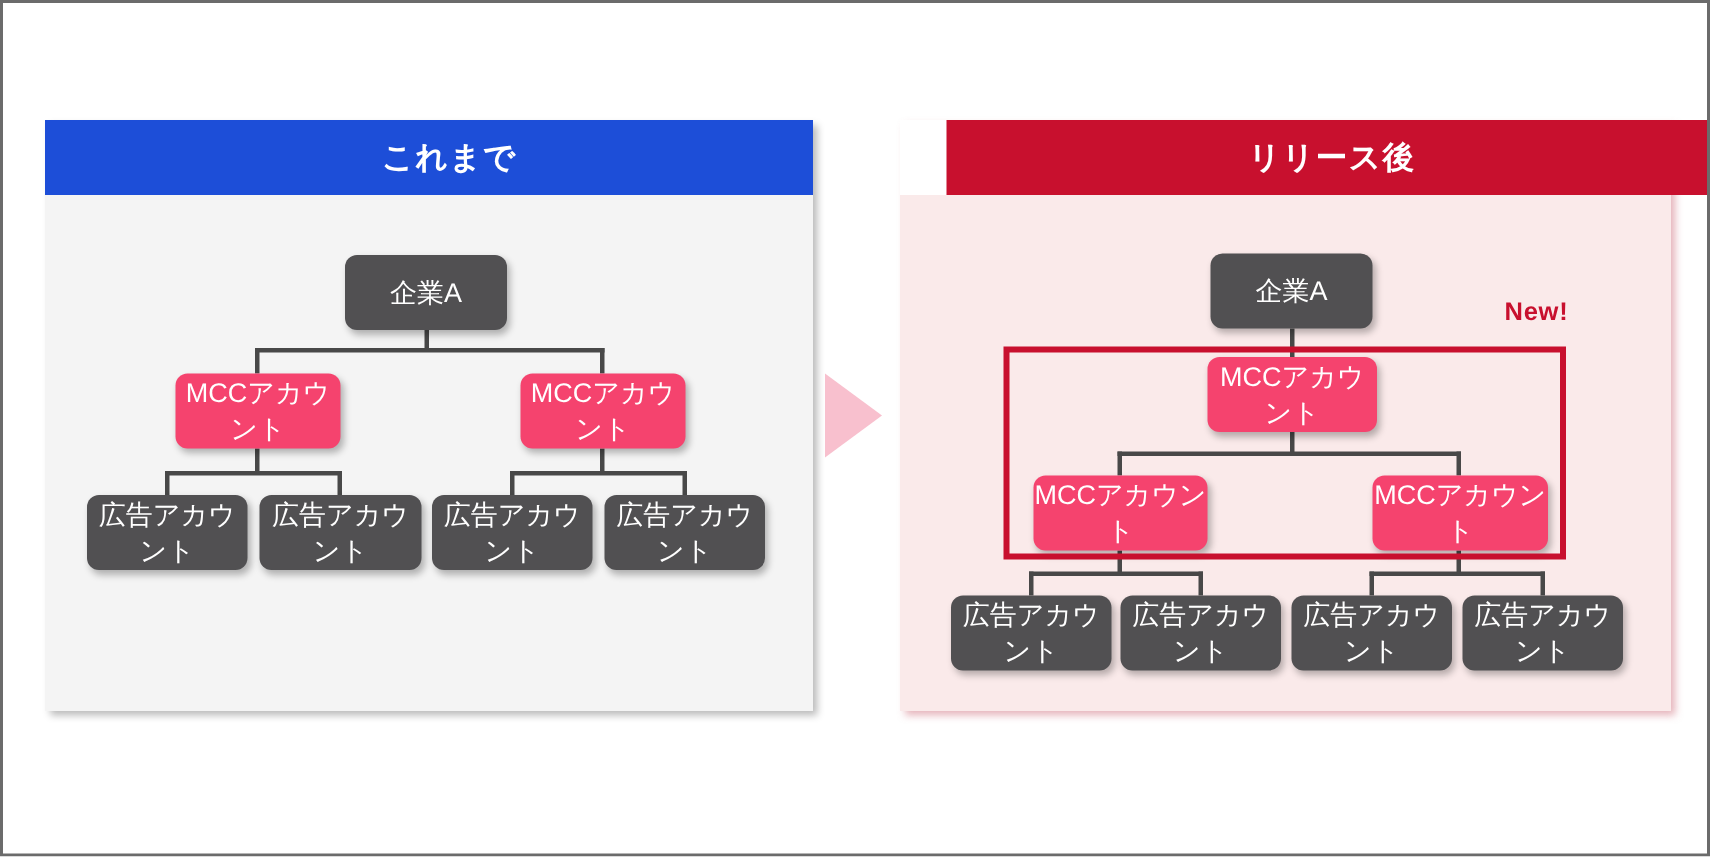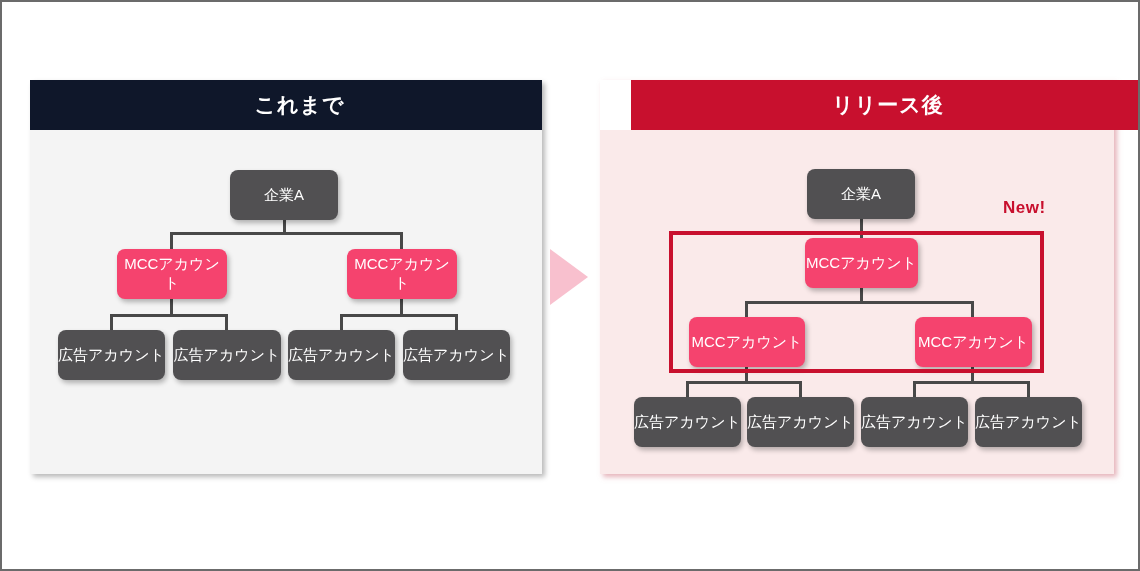--- a/index.html
+++ b/index.html
@@ -10,29 +10,29 @@
     background:#ffffff; border:2px solid #6b6b6b; overflow:hidden;
   }
   .panel { position:absolute; }
   .panel-header {
     position:absolute; left:0; top:0; width:100%; height:50px;
     display:flex; align-items:center; justify-content:center;
     color:#ffffff; font-size:21px; font-weight:bold; letter-spacing:1px;
   }
   .panel-body { position:absolute; left:0; top:50px; width:100%; bottom:0; }
   .panel-before { left:28px; top:78px; width:512px; height:394px; box-shadow:3px 3px 5px rgba(0,0,0,0.28); }
-  .panel-before .panel-header { background:#0f172a;padding-left:27px; }
+  .panel-before .panel-header { background:#1d4ed8;padding-left:27px; }
   .panel-before .panel-body { background:#f4f4f4; }
   .panel-after { left:598px; top:78px; width:514px; height:394px; box-shadow:3px 3px 5px rgba(205,106,120,0.5); }
   .panel-after .panel-header { background:#c8102e;margin-left:31px; }
   .panel-after .panel-body { background:#faeaea; }
   .node {
     position:absolute; z-index:2; border-radius:8px; color:#ffffff;
     display:flex; align-items:center; justify-content:center;
-    font-size:15px; box-shadow:2px 3px 5px rgba(0,0,0,0.28);
+    font-size:18px; box-shadow:2px 3px 5px rgba(0,0,0,0.28);
     height:50px; text-align:center;
   }
   .node.dark { background:#515052; }
   .node.pink { background:#f5436e; }
   .hline, .vline { position:absolute; z-index:1; background:#484848; }
   .hline { height:3px; }
   .vline { width:3px; }
   .highlight-box {
     position:absolute; z-index:3; border:4px solid #c8102e;
     background:transparent; pointer-events:none;

